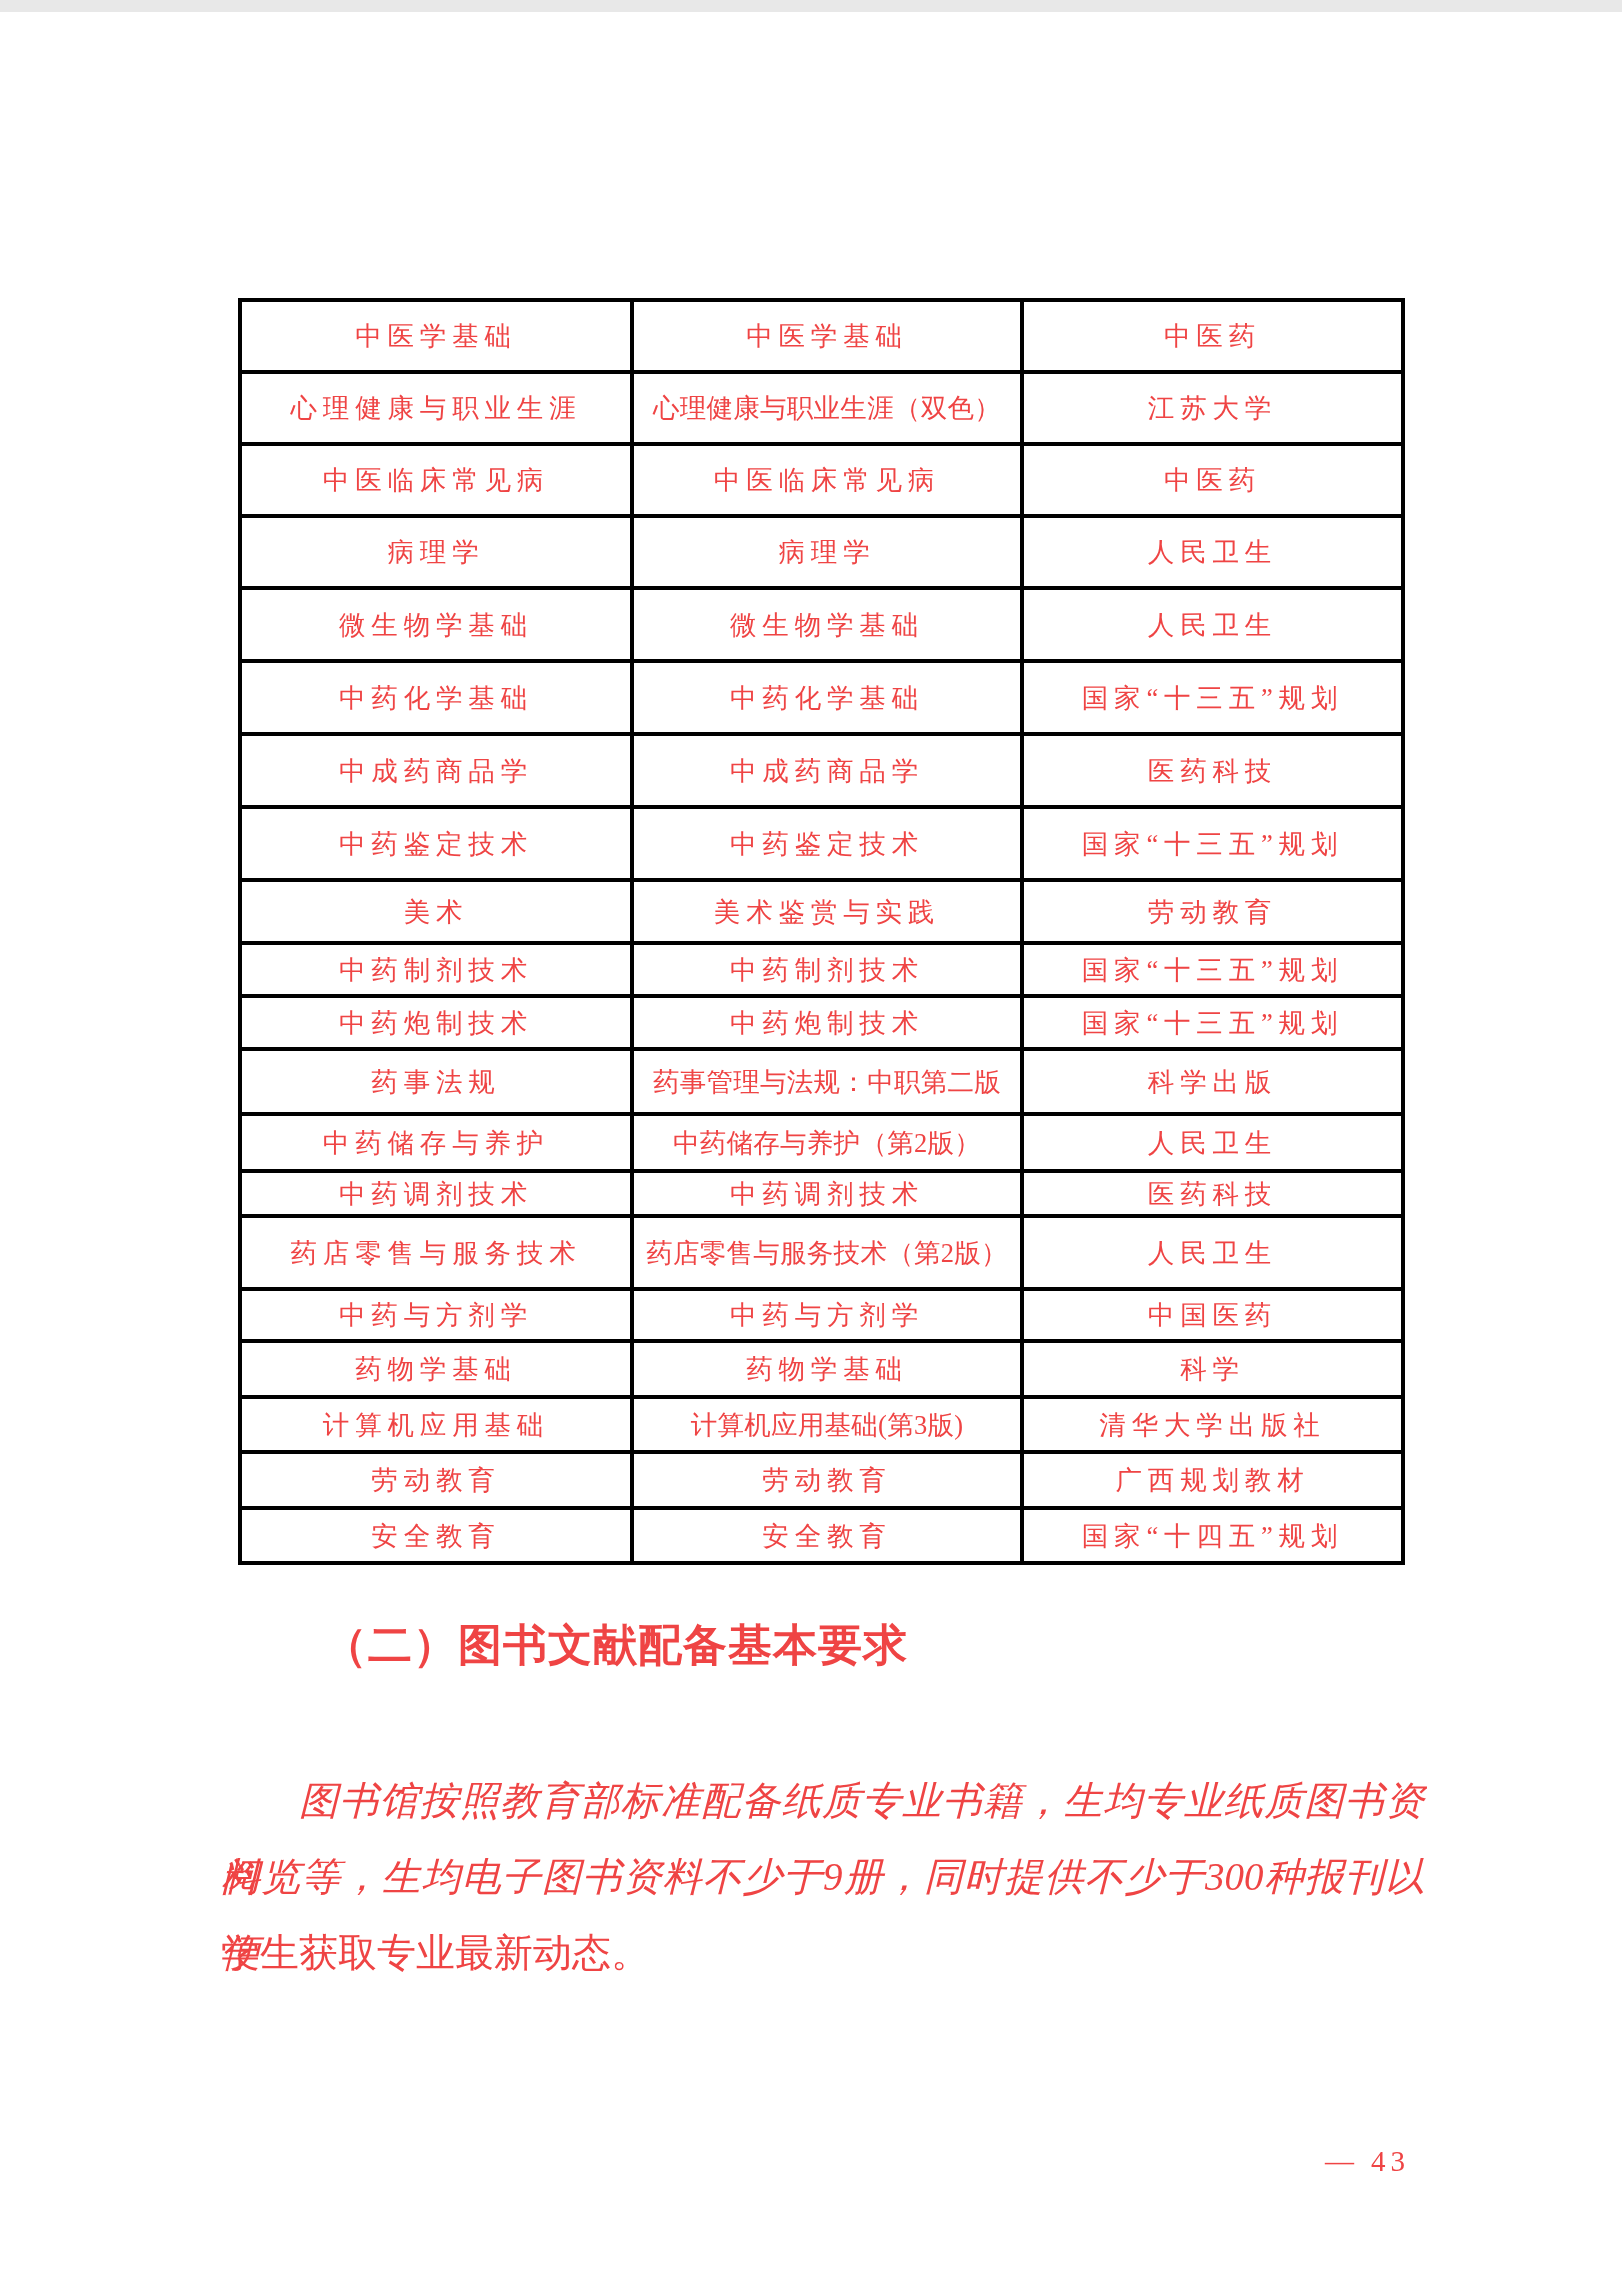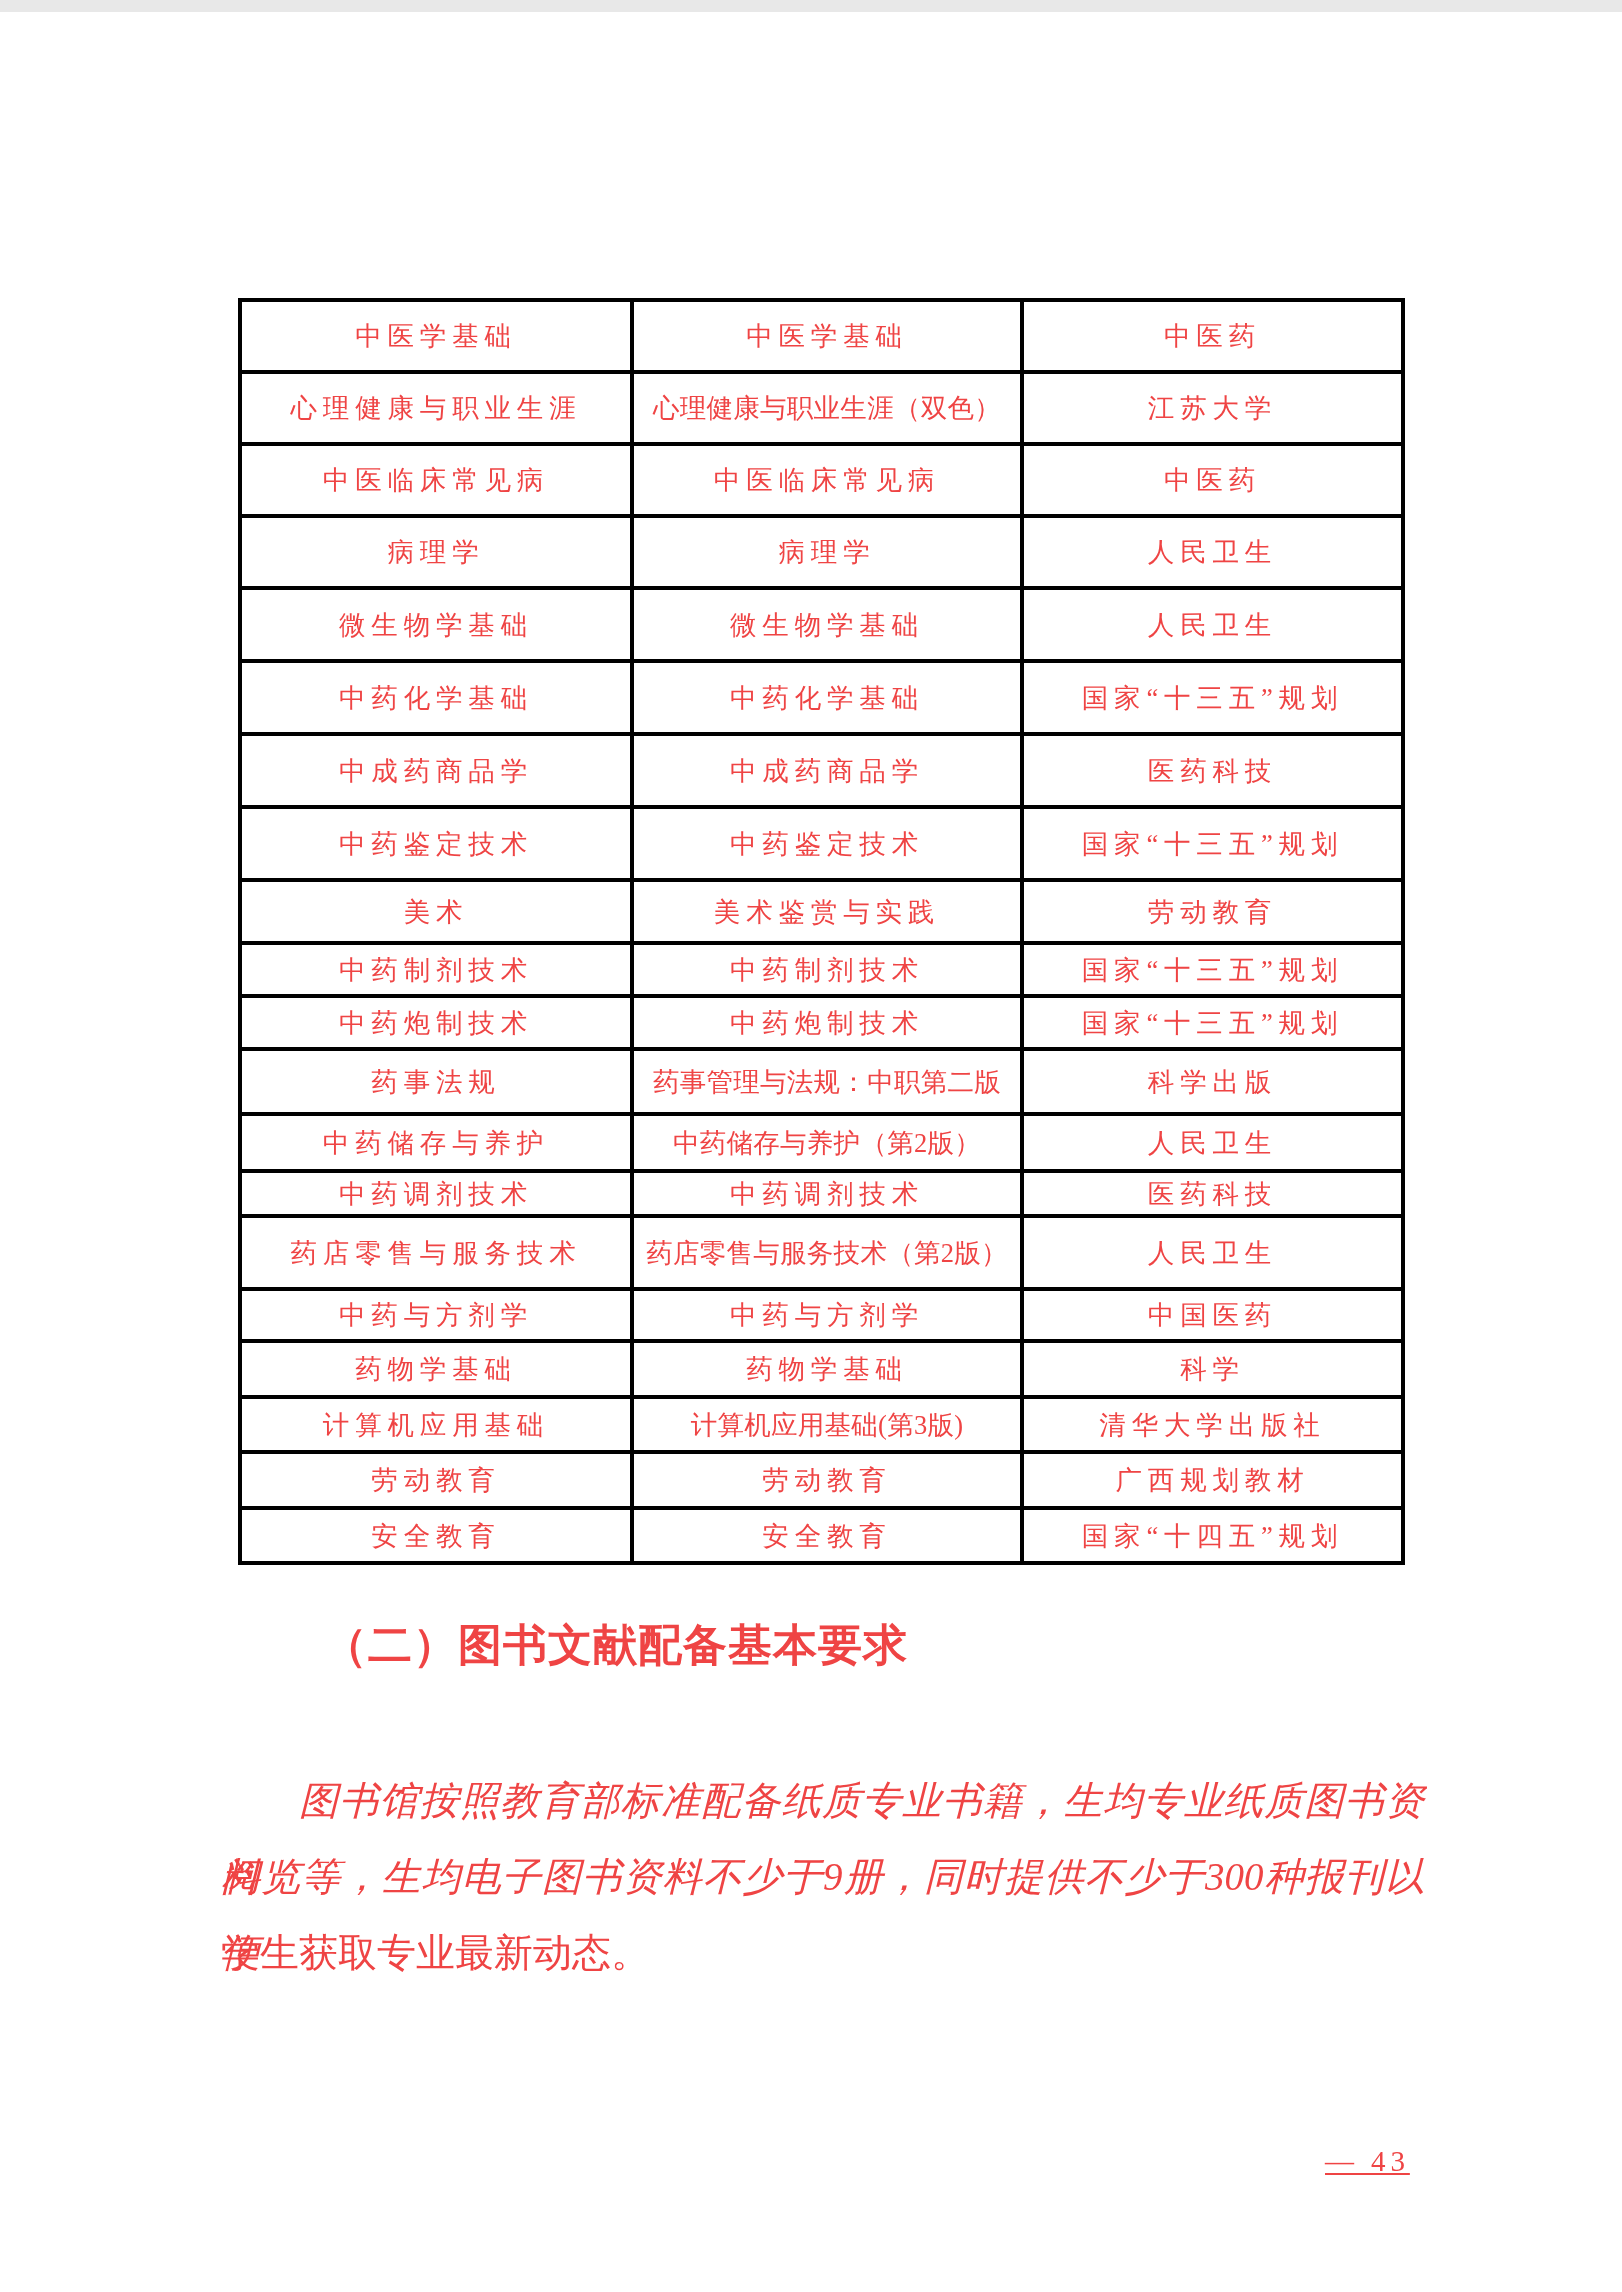--- a/index.html
+++ b/index.html
@@ -50,21 +50,20 @@
     text-justify:inter-character;
     font-style:italic;
   }
   .para .pline-first{text-indent:78px;}
   .para .pline-last{text-align:left;}
   .pageno{
     position:absolute;left:1325px;top:2133px;
     font-size:29px;
     letter-spacing:4.9px;
     white-space:nowrap;
-    text-decoration:underline;
   }
 </style>
 </head>
 <body>
 
 <div class="page">
 
   <table class="book-table">
     <colgroup>
       <col style="width:392px">

